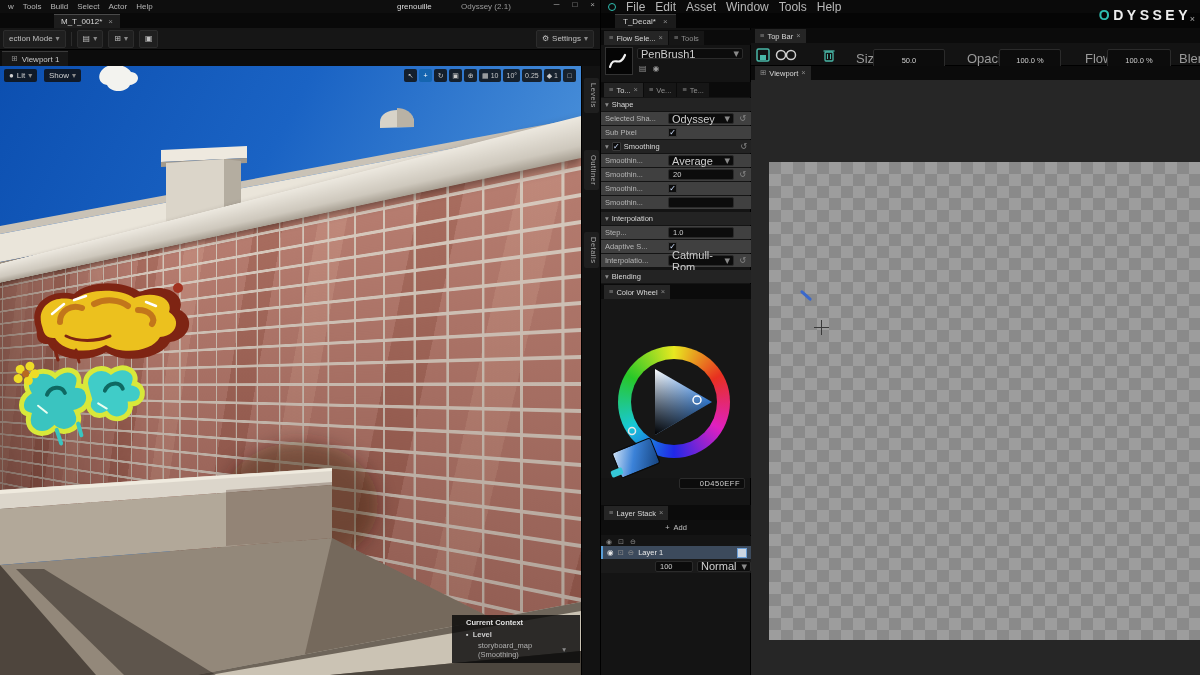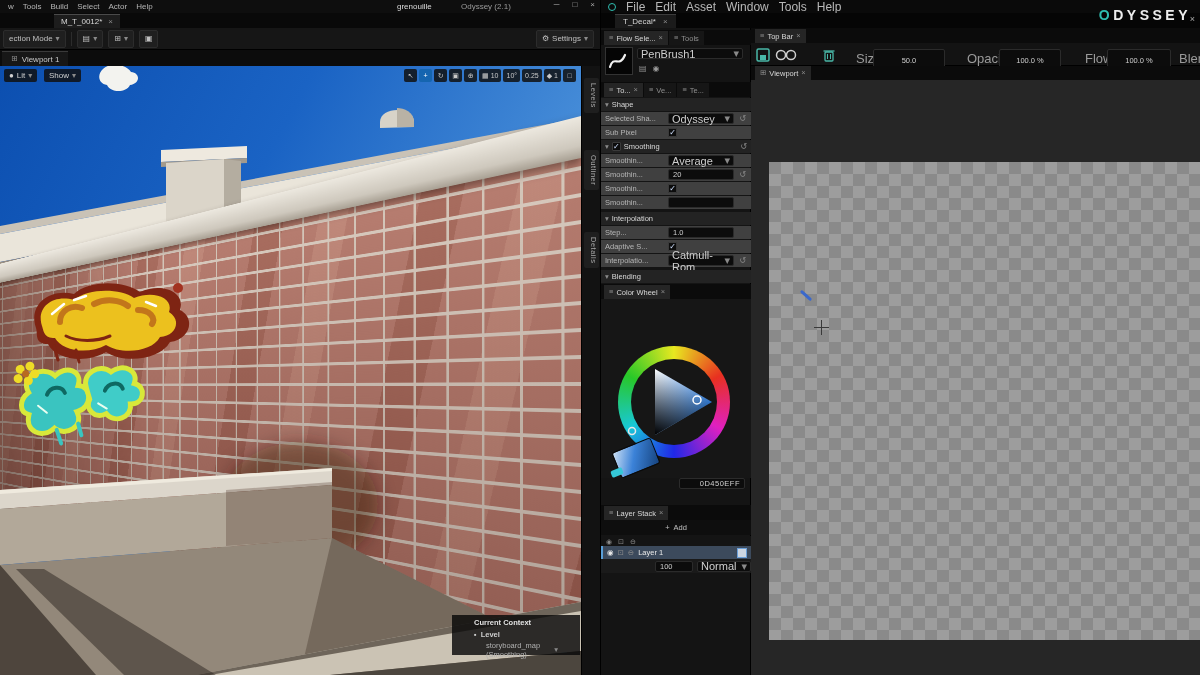--- a/index.html
+++ b/index.html
@@ -28,21 +28,21 @@
 .scene{position:absolute;left:0;top:0}
 .z1{z-index:1}.z3{z-index:3}
 .wall-wrap{position:absolute;inset:0;z-index:2}
 .wall{position:absolute;left:-1064px;top:50px;width:1645px;height:540px;transform-origin:100% 50%;transform:perspective(800px) rotateY(-37deg);background-color:#b27367;background-image:linear-gradient(to left,rgba(0,0,0,0) 55%,rgba(55,28,20,.38) 96%),linear-gradient(to bottom,rgba(255,240,215,.10),rgba(30,15,10,.22)),repeating-linear-gradient(to bottom,rgba(0,0,0,0) 0 23px,#d8cabf 23px 27px),repeating-linear-gradient(to right,rgba(0,0,0,0) 0 52px,#d4c6ba 52px 56px),repeating-linear-gradient(107deg,rgba(125,55,40,.30) 0 70px,rgba(0,0,0,0) 70px 150px,rgba(225,175,155,.22) 150px 210px,rgba(0,0,0,0) 210px 340px)}
 .wall-cap{position:absolute;left:0;top:0;width:100%;height:42px;background:linear-gradient(#ece8df,#cec8bd 70%,#a8a093);box-shadow:0 5px 9px rgba(35,18,12,.45)}
 .wall:after{content:"";position:absolute;left:0;bottom:0;width:100%;height:12px;background:rgba(40,22,14,.35)}
 .vbtn{position:absolute;top:3px;height:13px;background:rgba(16,16,16,.85);border-radius:2px;color:#d0d0d0;font-size:8px;display:flex;align-items:center;gap:3px;padding:0 5px;z-index:5}
 .vtool{position:absolute;top:3px;right:5px;display:flex;gap:2px;z-index:5}
 .vt{height:13px;min-width:13px;background:rgba(16,16,16,.85);border-radius:2px;color:#c8c8c8;font-size:7px;display:flex;align-items:center;justify-content:center;gap:2px;padding:0 3px}
 .vt.sel{background:#1565b0;color:#fff}
-.ctx{position:absolute;left:452px;top:549px;width:128px;height:40px;background:rgba(8,8,8,.82);z-index:5;font-size:7.5px;color:#cfcfcf;padding:3px 22px}
+.ctx{position:absolute;left:452px;top:549px;width:128px;height:48px;background:rgba(8,8,8,.82);z-index:5;font-size:7.5px;color:#cfcfcf;padding:3px 14px}
 .ctx .t{font-weight:bold;color:#e2e2e2}
 .ctx .lv{margin-top:3px;font-weight:bold;display:flex;gap:4px;align-items:center}
 .ctx .mp{margin-top:2px;padding-left:12px;color:#b0b0b0;display:flex;gap:4px;align-items:center}
 .ue-side{position:absolute;left:581px;top:66px;width:19px;height:609px;background:#121212;border-left:1px solid #000}
 .ue-sidetab{position:absolute;left:2px;width:15px;background:#1f1f1f;border-radius:2px;color:#a8a8a8;font-size:7.5px;writing-mode:vertical-rl;padding:5px 1px;text-align:center;letter-spacing:.5px}
 
 
 .ody{position:absolute;left:600px;top:0;width:600px;height:675px;background:#101010;border-left:1px solid #000}
 .ody-menubar{position:absolute;left:0;top:0;width:600px;height:13px;background:#0a0a0a;display:flex;align-items:center;gap:10px;padding-left:7px;font-size:12px;color:#b8b8b8}
 .odot{width:8px;height:8px;border:1.5px solid #2fbdb0;border-radius:50%}

